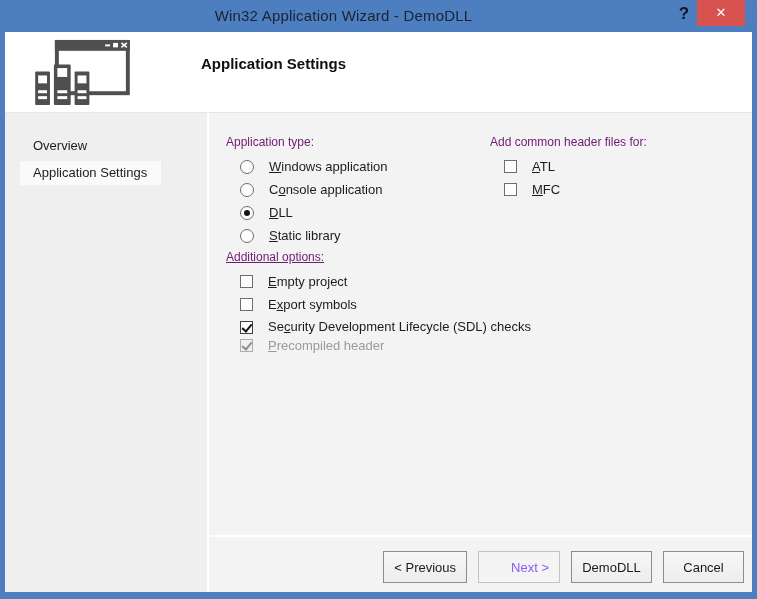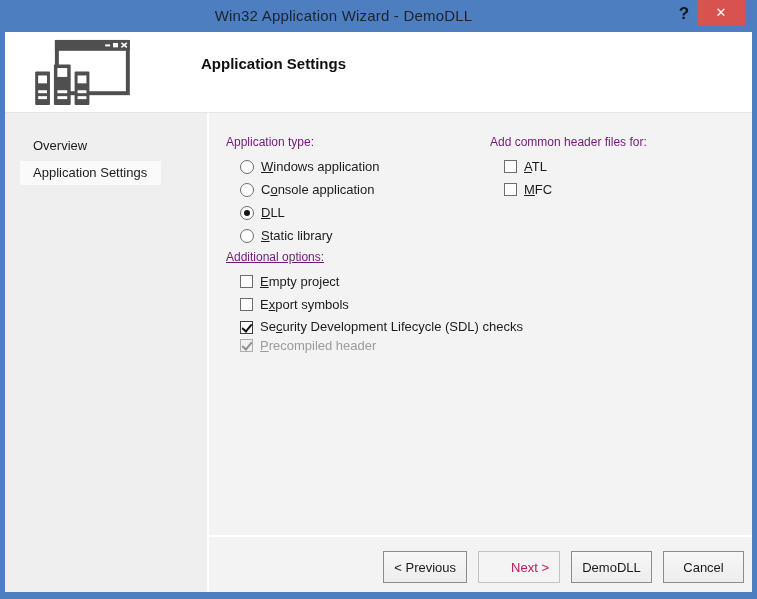--- a/index.html
+++ b/index.html
@@ -49,21 +49,21 @@
     padding:4px 14px 5px 13px; font-size:13px; color:#1c1c1c; cursor:default;
   }
   .side-item.selected { background:#fafafa; }
   .main { flex:1; position:relative; background:#f3f3f3; }
 
   .col-left  { position:absolute; left:17px;  top:21px; }
   .col-right { position:absolute; left:281px; top:21px; }
   .group-label { font-size:12px; color:#701a75; line-height:16px; margin-bottom:5px; }
   .group-label.second { margin-top:2px;text-decoration:underline; }
 
-  .opt-row { display:flex; align-items:center; margin-left:14px; height:23px; }
+  .opt-row { display:flex; align-items:center; margin-left:14px; height:23px;gap:8px; }
   .opt-row.multiline { align-items:flex-start; height:auto; padding-top:4px; }
   .opt-row.multiline .opt-label { width:272px; }
   .opt-row.multiline .checkbox { margin-top:1px; }
   .opt-label { font-size:13px; color:#1c1c1c; line-height:14px; margin-left:7px; }
   u { text-decoration:underline; }
 
   .radio {
     width:14px; height:14px; border:1px solid #6e6e6e; border-radius:50%;
     background:#fdfdfd; position:relative; flex:none;
   }
@@ -90,21 +90,21 @@
     border-top:2px solid #ffffff; background:#f3f3f3;
     display:flex; justify-content:flex-end; align-items:flex-start;
     gap:11px; padding:14px 8px 0 0;
   }
   .btn {
     min-width:81px; height:32px; font-family:inherit; font-size:13px; color:#1a1a1a;
     background:linear-gradient(#f7f7f7,#ededed); border:1px solid #8c8c8c;
     padding:0 10px; cursor:default;
   }
   .btn.disabled {
-    border-color:#c3c3c3; color:#be185d; background:#f4f4f4;padding-left:32px;
+    border-color:#c3c3c3; color:#8b5cf6; background:#f4f4f4;padding-left:32px;
   }
 </style>
 </head>
 <body>
 
 <div class="window">
 
   <div class="titlebar">
     <div class="titlebar-title">Win32 Application Wizard - DemoDLL</div>
     <div class="help-btn">?</div>

